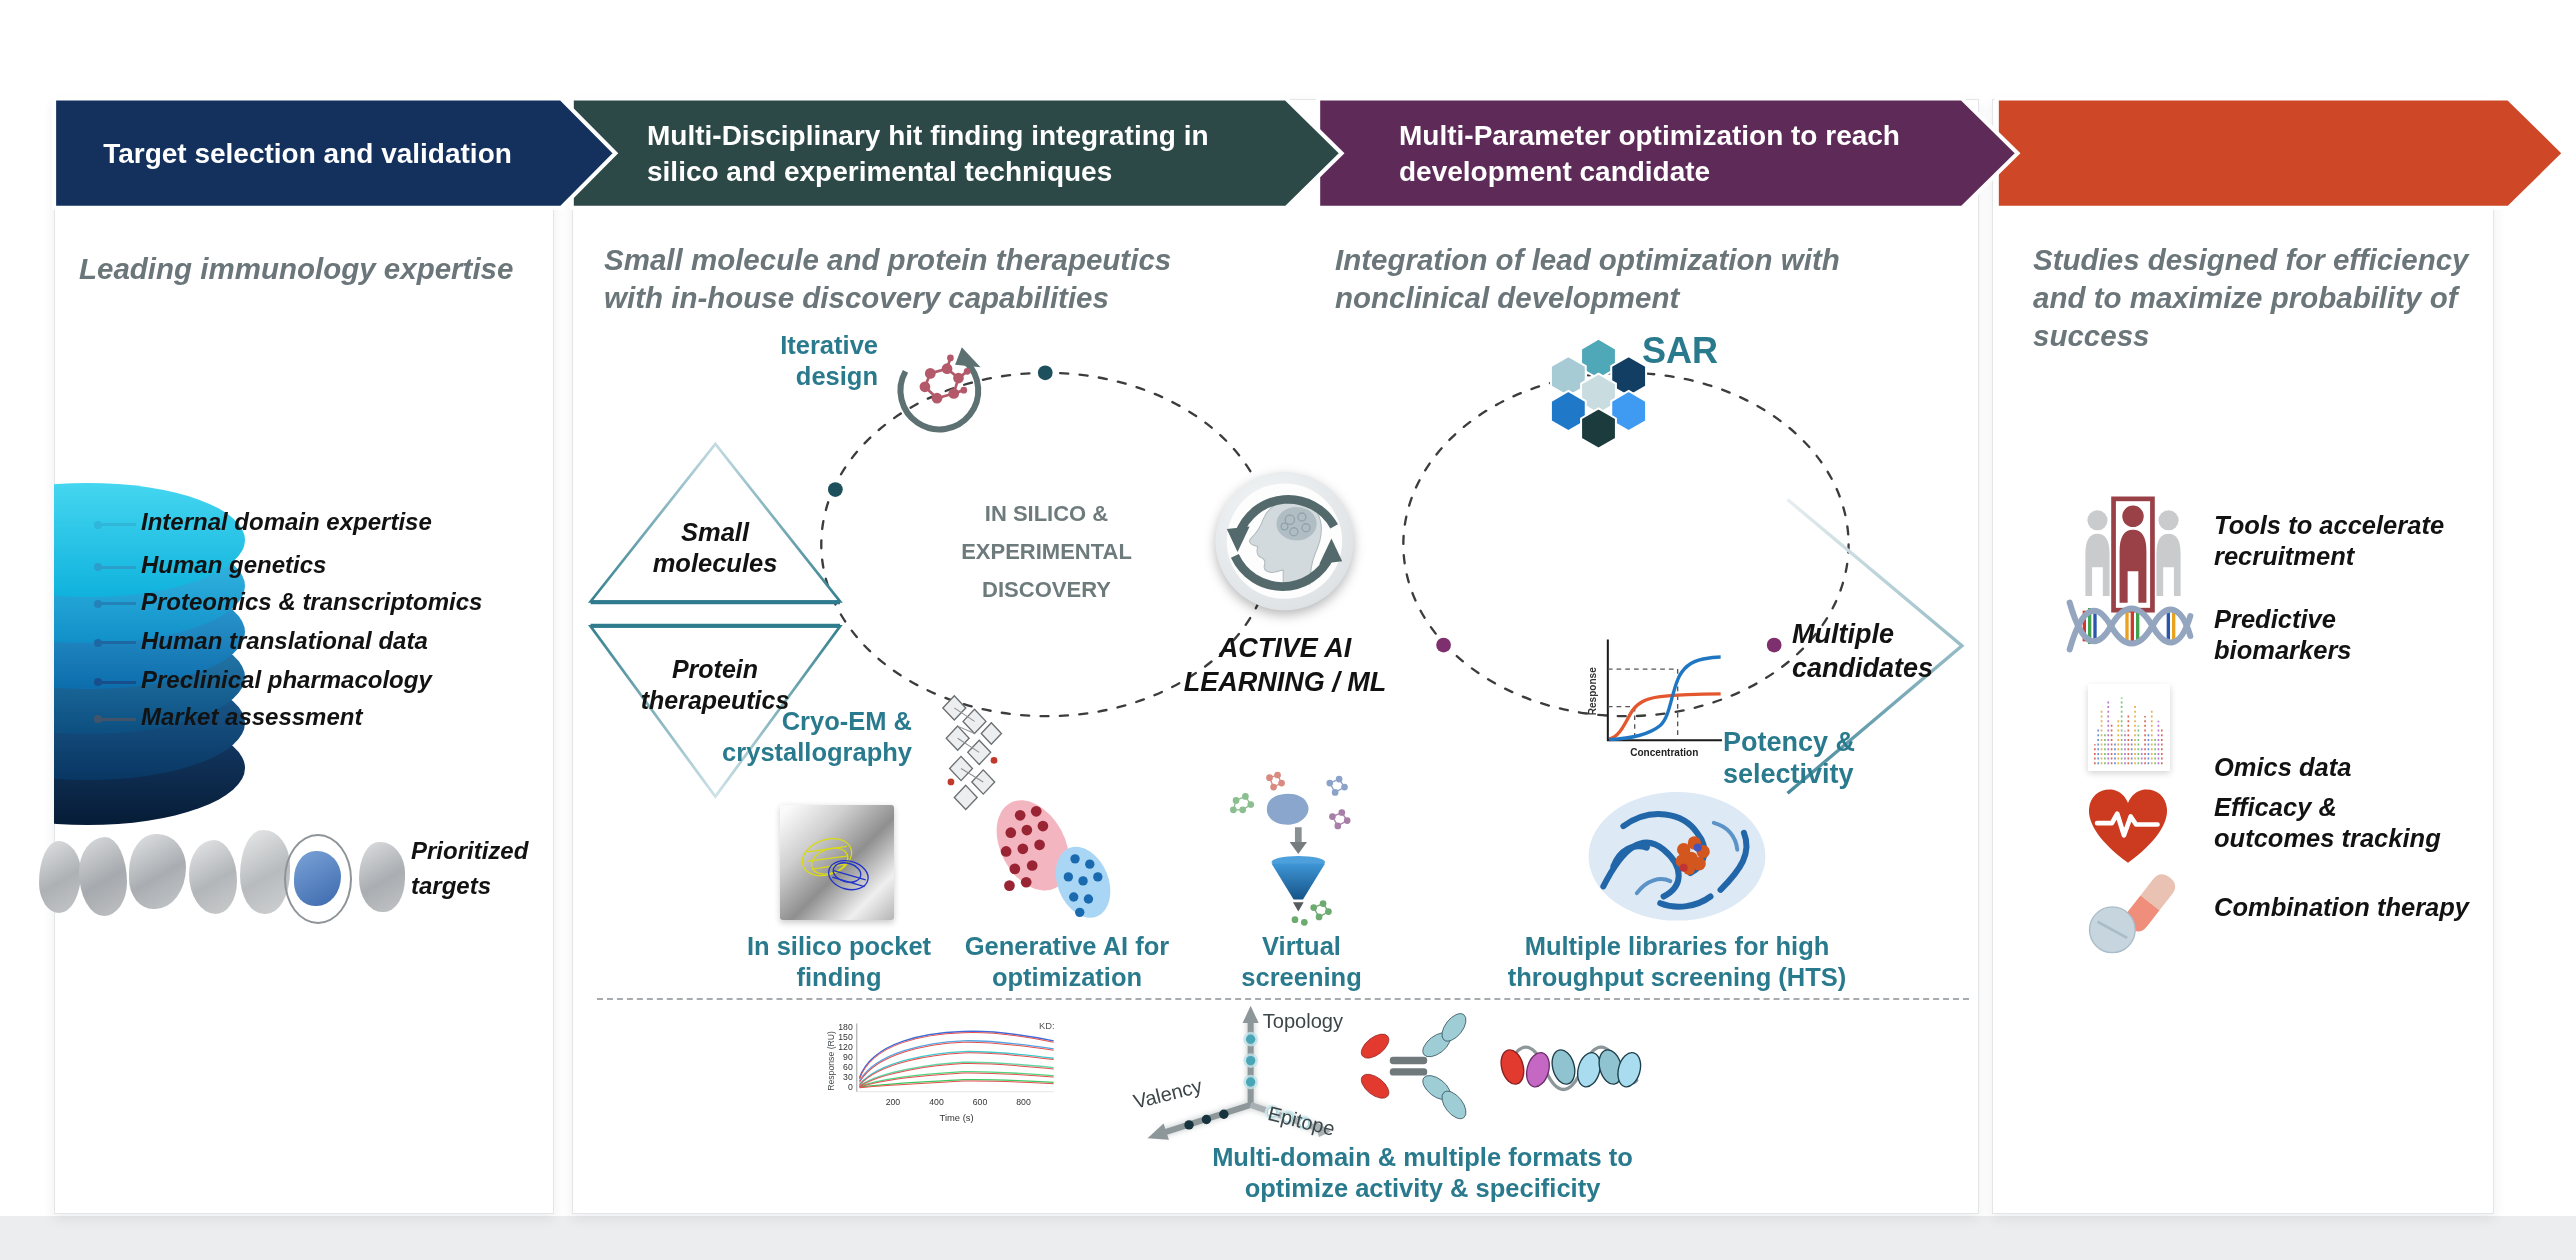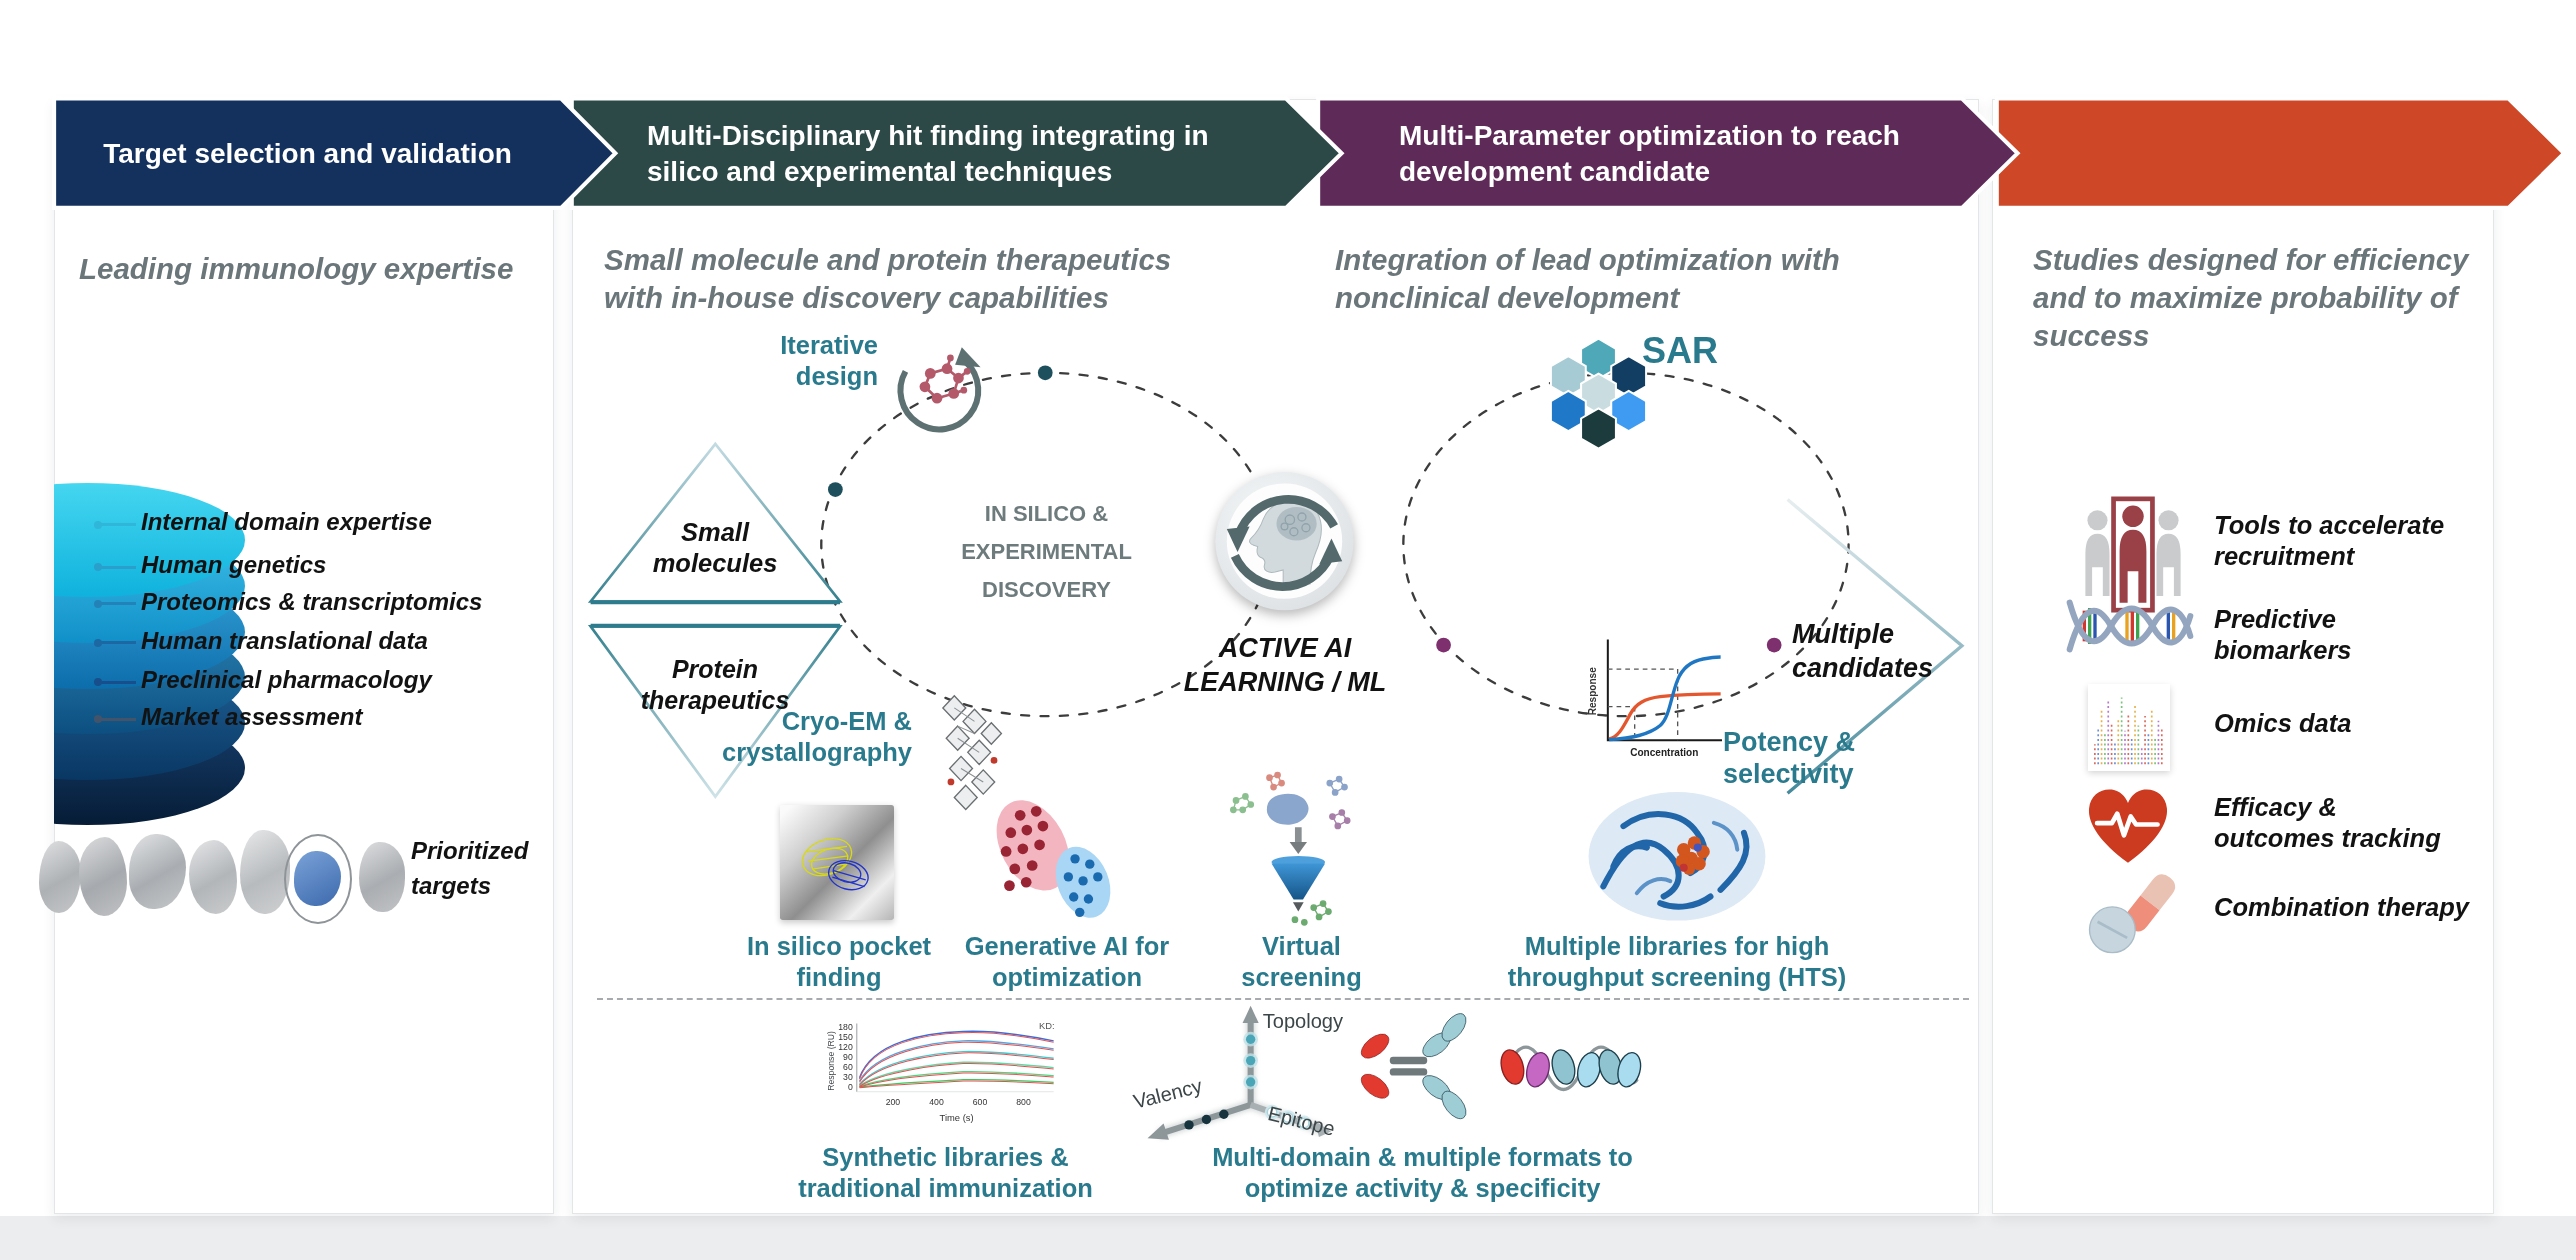--- a/index.html
+++ b/index.html
@@ -379,22 +379,20 @@
     <g fill="none" stroke="#e34f4f" stroke-width="1.5">
       <path d="M50,97 C70,42 150,30 205,28 C250,26 300,34 340,42"></path>
       <path d="M50,102 C75,58 155,44 205,42 C250,41 300,48 340,54"></path>
       <path d="M50,106 C80,72 160,60 205,58 C250,57 300,63 340,68"></path>
       <path d="M50,108 C85,86 165,76 205,74 C250,73 300,78 340,82"></path>
       <path d="M50,109 C90,96 170,90 205,88 C250,87 300,91 340,94"></path>
       <path d="M50,110 C95,105 175,102 205,100 C250,99 300,102 340,104"></path>
     </g>
   </svg>
 
-  <div class="abs teal-label preline" style="left:788px;top:1142px;width:315px;text-align:center;">Synthetic libraries &amp;
-traditional immunization</div>
 
   <svg class="icon-svg" style="left:1110px;top:996px;" width="221" height="148" viewBox="0 0 330 220">
     <defs>
         <filter id="blurG">
           <feGaussianBlur stdDeviation="4"></feGaussianBlur>
         </filter>
       </defs>
     <g stroke="#8d9699" stroke-width="14" opacity="0.35" filter="url(#blurG)">
       <line x1="210" y1="162" x2="210" y2="34"></line>
         <line x1="210" y1="162" x2="72" y2="206"></line>
@@ -566,19 +564,19 @@
       <path d="M58,56 L58,86 Q58,104 76,104 Q94,104 94,86 L94,56 Z" fill="#ef8e7b"></path>
     </g>
     <circle cx="48" cy="86" r="34" fill="#c7d5de" stroke="#a9bcc8" stroke-width="2"></circle>
     <line x1="26" y1="74" x2="70" y2="98" stroke="#a9bcc8" stroke-width="4"></line>
   </svg>
 
   <div class="abs black-label preline" style="left:2214px;top:510px;font-size:25.5px;line-height:31px;">Tools to accelerate
 recruitment</div>
   <div class="abs black-label preline" style="left:2214px;top:604px;font-size:25.5px;line-height:31px;">Predictive
 biomarkers</div>
-  <div class="abs black-label preline" style="left:2214px;top:708px;font-size:25.5px;line-height:31px;">Omics data</div>
+  <div class="abs black-label preline" style="left:2214px;top:752px;font-size:25.5px;line-height:31px;">Omics data</div>
   <div class="abs black-label preline" style="left:2214px;top:792px;font-size:25.5px;line-height:31px;">Efficacy &amp;
 outcomes tracking</div>
   <div class="abs black-label preline" style="left:2214px;top:892px;font-size:25.5px;line-height:31px;">Combination therapy</div>
 
 </div>
 
 
 </body></html>

